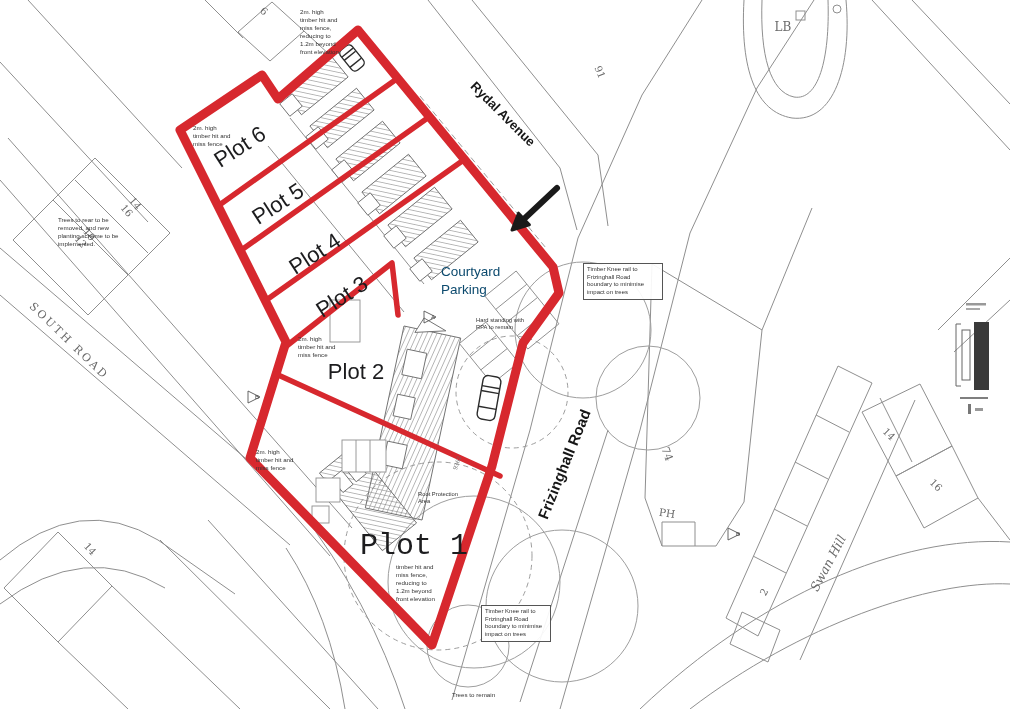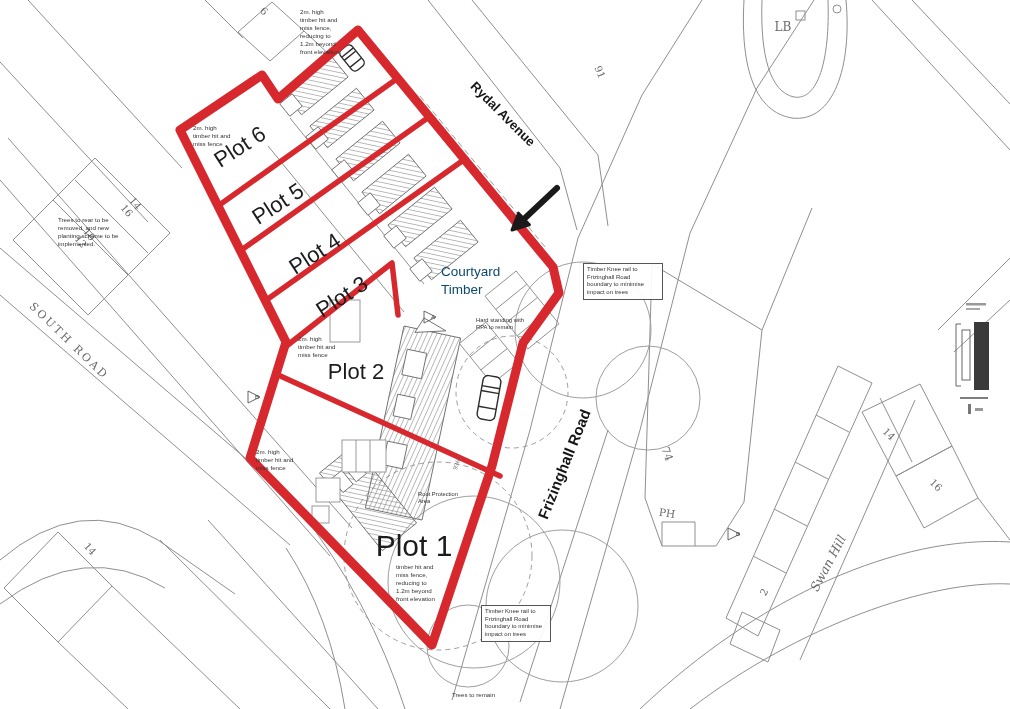--- a/index.html
+++ b/index.html
@@ -201,30 +201,30 @@
     <path d="M512,230 L529.4,224.8 L518.5,213.2 Z" fill="#1a1a1a" stroke="#1a1a1a" stroke-width="3" stroke-linejoin="round"></path>
   </g>
 </svg>
 
 
 <div class="lbl plot ctr" style="left:240px;top:147px;font-size:22px;transform:translate(-50%,-50%) rotate(-33deg);">Plot 6</div>
 <div class="lbl plot ctr" style="left:278px;top:204px;font-size:22px;transform:translate(-50%,-50%) rotate(-33deg);">Plot 5</div>
 <div class="lbl plot ctr" style="left:315px;top:254px;font-size:22px;transform:translate(-50%,-50%) rotate(-33deg);">Plot 4</div>
 <div class="lbl plot ctr" style="left:342px;top:297px;font-size:22px;transform:translate(-50%,-50%) rotate(-33deg);">Plot 3</div>
 <div class="lbl plot ctr" style="left:356px;top:372px;font-size:22px;">Plot 2</div>
-<div class="lbl plot ctr" style="left:414px;top:546px;font-size:30px;">Plot 1</div>
+<div class="lbl plot ctr" style="left:414px;top:546px;font-size:30px;font-family:Liberation Mono, monospace;">Plot 1</div>
 
 <div class="lbl street-bold ctr" style="left:503px;top:114px;font-size:13px;transform:translate(-50%,-50%) rotate(45deg);">Rydal Avenue</div>
 <div class="lbl street-bold ctr" style="left:564px;top:464px;font-size:15px;transform:translate(-50%,-50%) rotate(-68deg);">Frizinghall Road</div>
 <div class="lbl maptext ctr" style="left:69px;top:341px;font-size:11px;letter-spacing:2.5px;transform:translate(-50%,-50%) rotate(44deg);">SOUTH ROAD</div>
 <div class="lbl maptext ctr" style="left:828px;top:563px;font-size:12.5px;font-style:italic;transform:translate(-50%,-50%) rotate(-62deg);">Swan Hill</div>
 
 <div class="abs" style="left:441px;top:263px;font-size:13.5px;line-height:1.3;color:#0c4a6e;">
   <div>Courtyard</div>
-  <div>Timber</div>
+  <div>Parking</div>
 </div>
 
 <div class="lbl maptext ctr" style="left:783px;top:27px;font-size:12px;">LB</div>
 <div class="lbl maptext ctr" style="left:264px;top:11px;font-size:10px;transform:translate(-50%,-50%) rotate(40deg);">6</div>
 <div class="lbl maptext ctr" style="left:600px;top:72px;font-size:10px;transform:translate(-50%,-50%) rotate(68deg);">91</div>
 <div class="abs maptext" style="left:131px;top:207px;font-size:10px;line-height:1.1;transform:translate(-50%,-50%) rotate(50deg);">
   <div>14</div>
   <div>16</div>
 </div>
 <div class="abs maptext" style="left:85px;top:238px;font-size:10px;line-height:1.1;transform:translate(-50%,-50%) rotate(50deg);">

